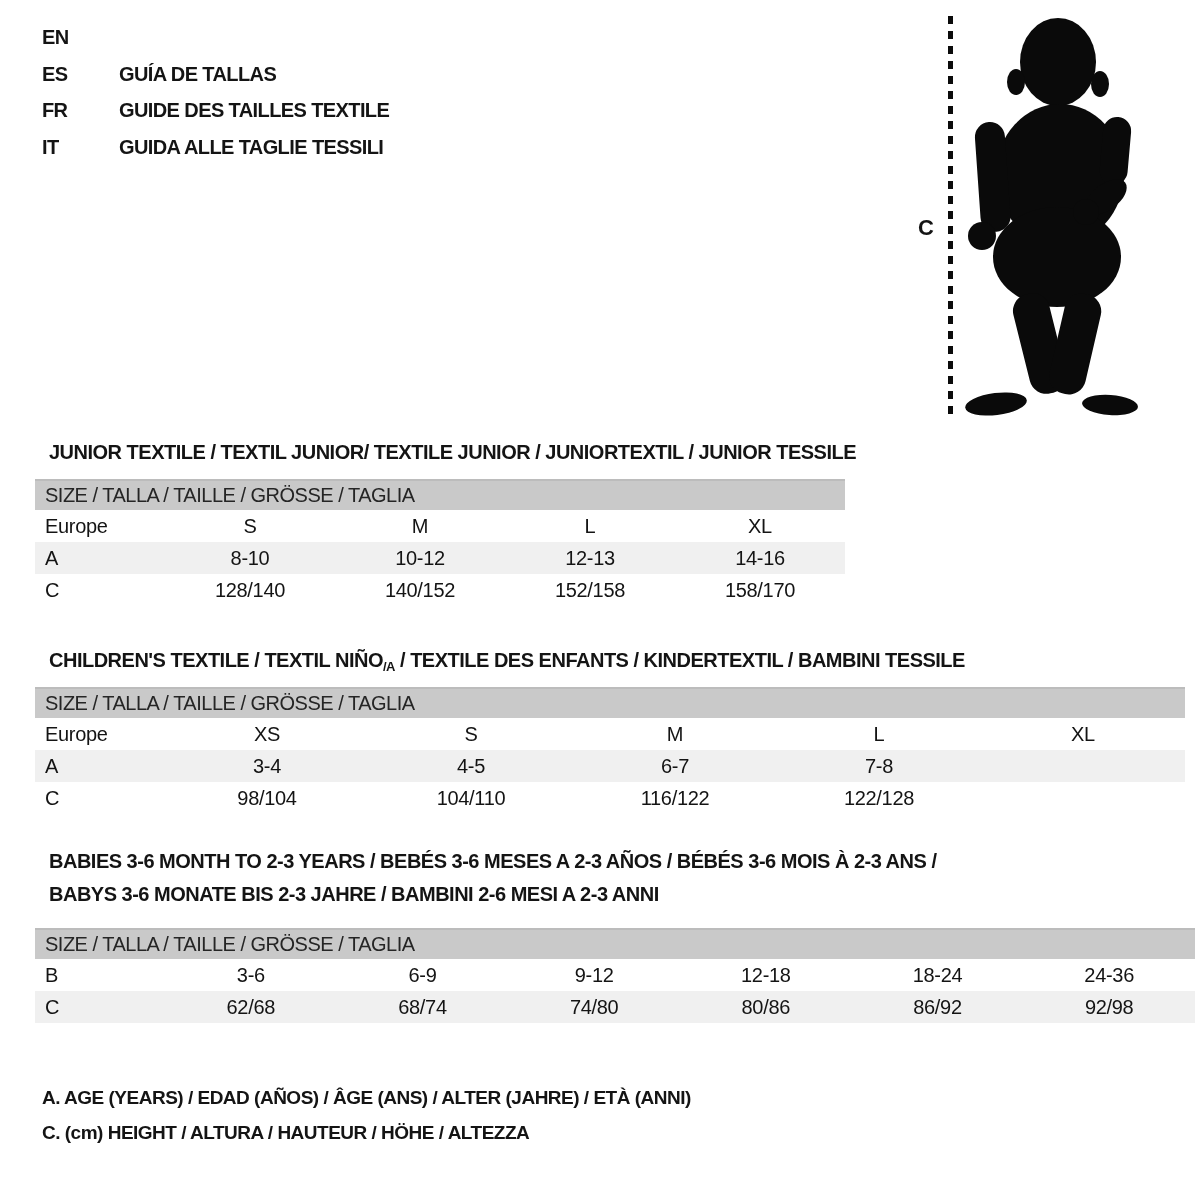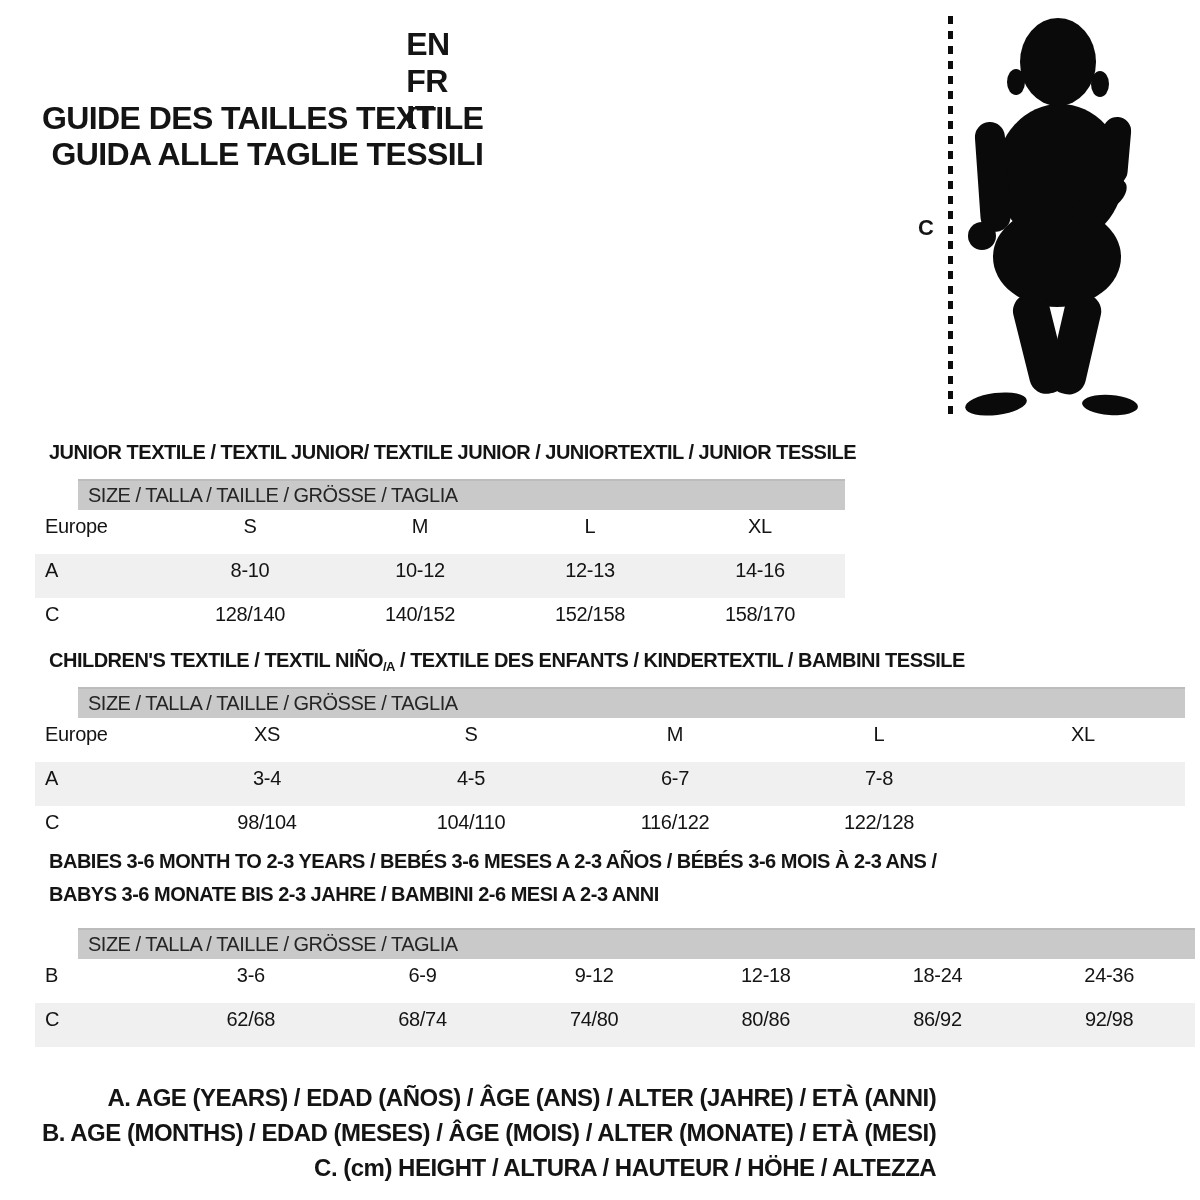--- a/index.html
+++ b/index.html
@@ -3,57 +3,61 @@
 <meta charset="utf-8">
 <style>
   html,body { margin:0; padding:0; background:#ffffff; }
   .page {
     position:relative; width:1200px; height:1200px; background:#ffffff;
     font-family:"Liberation Sans","DejaVu Sans",sans-serif;
     color:#141414; overflow:hidden;
   }
   
   .lang-block { position:absolute; left:42px; top:26px; }
-  .lang-row { display:flex; height:36.5px; align-items:flex-end;
-              font-weight:bold; font-size:32px; letter-spacing:-0.6px; white-space:nowrap;flex-direction:column; }
+  .lang-row { display:flex; height:36.5px; align-items:flex-start;
+              font-weight:bold; font-size:20px; letter-spacing:-0.6px; white-space:nowrap; }
   .lang-code { width:77px; flex:none; }
   
   .measure-line { position:absolute; left:948px; top:16px; width:4.5px; height:400px;
     background:repeating-linear-gradient(to bottom,#0b0b0b 0 8px,transparent 8px 15px); }
   .measure-label { position:absolute; left:910px; top:215px; width:32px; text-align:center;
     font-size:22px; font-weight:bold; }
   .baby { position:absolute; left:958px; top:14px; }
   
   .stitle { position:absolute; left:42px; margin:7px; font-size:20px; font-weight:bold;
             letter-spacing:-0.5px; white-space:nowrap; }
   .sub { font-size:13px; vertical-align:-4px; letter-spacing:-0.5px; }
   
   .table { position:absolute; left:35px; }
   .sizebar { height:31px; line-height:29px; background:var(--header-bg,#c9c9c9);
     border-top:2px solid #bcbcbc; box-sizing:border-box; padding-left:10px;
-    font-size:20px; letter-spacing:-0.5px; color:#252525; white-space:nowrap;margin-left:43px; }
-  .trow { display:grid; height:44px; line-height:32px; font-size:20px; letter-spacing:-0.3px; }
+    font-size:20px; letter-spacing:-0.5px; color:#252525; white-space:nowrap; }
+  .trow { display:grid; height:32px; line-height:32px; font-size:20px; letter-spacing:-0.3px; }
   .cols5 { grid-template-columns:130px repeat(4,1fr); }
   .cols6 { grid-template-columns:130px repeat(5,1fr); }
   .cols7 { grid-template-columns:130px repeat(6,1fr); }
   .trow .cell { text-align:center; }
   .trow .first { text-align:left; padding-left:10px; }
   .shaded { background:var(--row-alt,#f0f0f0); }
   
   .legend { position:absolute; left:42px; top:1080px; font-weight:bold;
-            font-size:24px; letter-spacing:-0.5px; line-height:35px; white-space:nowrap;text-align:right; }
+            font-size:19px; letter-spacing:-0.5px; line-height:35px; white-space:nowrap; }
 </style>
 </head>
 <body>
 
 <div class="page">
 
   <div class="lang-block">
     <div class="lang-row">
       <span class="lang-code">EN</span>
+    </div>
+    <div class="lang-row">
+      <span class="lang-code">ES</span>
+      <span class="lang-label">GUÍA DE TALLAS</span>
     </div>
     <div class="lang-row">
       <span class="lang-code">FR</span>
       <span class="lang-label">GUIDE DES TAILLES TEXTILE</span>
     </div>
     <div class="lang-row">
       <span class="lang-code">IT</span>
       <span class="lang-label">GUIDA ALLE TAGLIE TESSILI</span>
     </div>
   </div>
@@ -155,17 +159,16 @@
       <span class="cell">68/74</span>
       <span class="cell">74/80</span>
       <span class="cell">80/86</span>
       <span class="cell">86/92</span>
       <span class="cell">92/98</span>
     </div>
   </div>
 
   <div class="legend">
     <div>A. AGE (YEARS) / EDAD (AÑOS) / ÂGE (ANS) / ALTER (JAHRE) / ETÀ (ANNI)</div>
-    <div>B. AGE (MONTHS) / EDAD (MESES) / ÂGE (MOIS) / ALTER (MONATE) / ETÀ (MESI)</div>
     <div>C. (cm) HEIGHT / ALTURA / HAUTEUR / HÖHE / ALTEZZA</div>
   </div>
 
 </div>
 
 </body></html>

